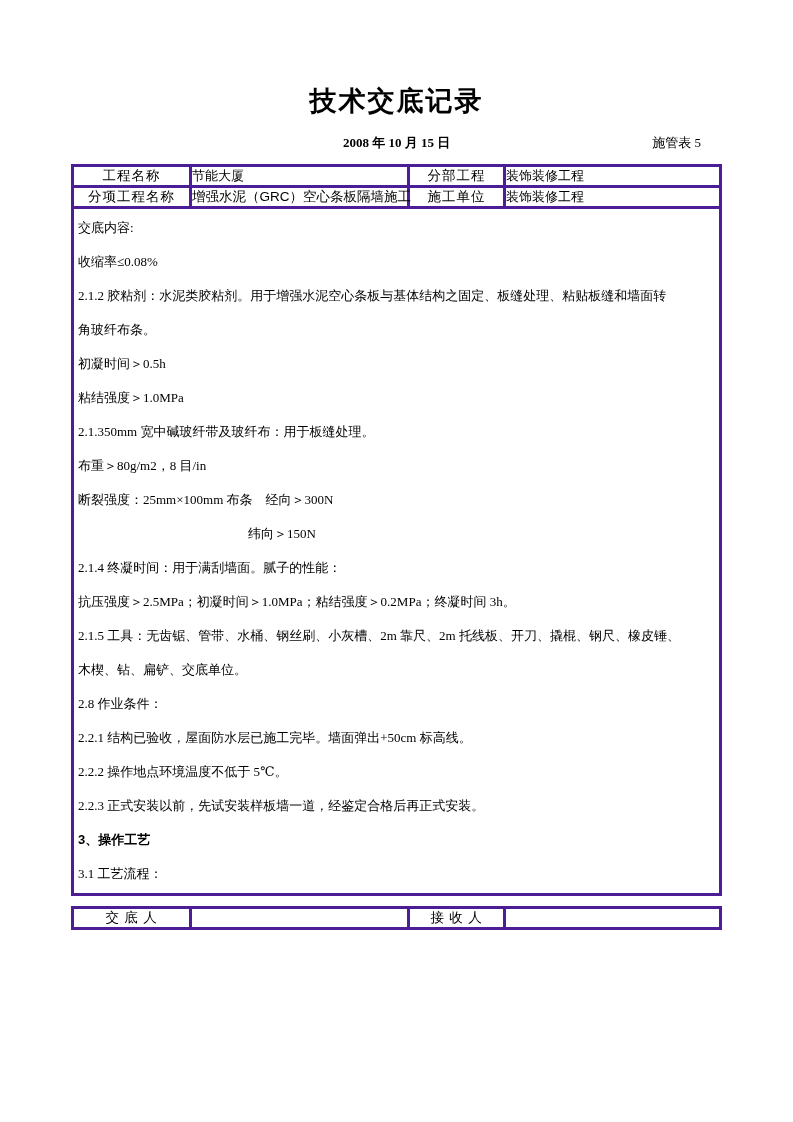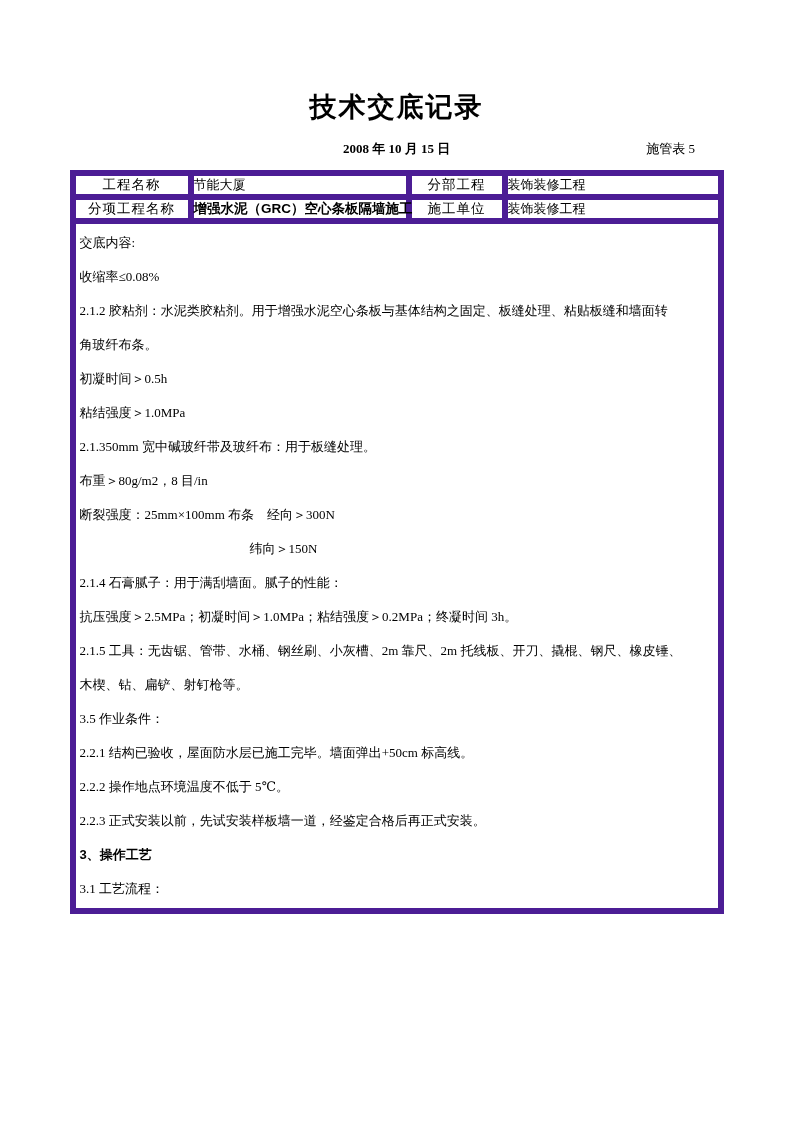--- a/index.html
+++ b/index.html
@@ -12,21 +12,21 @@
     height: 1122px;
     font-family: "Liberation Serif", "DejaVu Serif", serif;
     color: #000000;
     position: relative;
   }
   .page {
     position: relative;
     width: 793px;
     height: 1122px;
     box-sizing: border-box;
-    padding: 8px;
+    padding: 2px;
   }
   .doc-title {
     text-align: center;
     font-family: "Liberation Sans", sans-serif;
     font-weight: bold;
     font-size: 27px;
     letter-spacing: 2px;
     margin: 0;
     padding-top: 82px;
     line-height: 34px;
@@ -51,40 +51,40 @@
     top: 0;
     font-size: 13px;
   }
   table.main {
     border-collapse: collapse;
     margin: 10px auto 0 auto;
     width: 648px;
     table-layout: fixed;
   }
   table.main td {
-    border: 6px solid #4c1d95;
+    border: 3px solid #4c1d95;
     padding: 0;
     vertical-align: middle;
   }
   .cell-label {
     text-align: center;
     font-size: 13.5px;
     padding: 10px 4px;
     letter-spacing: 1px;
   }
   .cell-value {
     text-align: left;
     font-size: 13px;
     padding: 10px 4px;
   }
   .cell-value-bold {
     text-align: center;
     font-size: 13.5px;
     padding: 10px 2px;
-    font-weight: bold;
+    font-weight: normal;
     font-family: "Liberation Sans", sans-serif;
     white-space: nowrap;
   }
   .content-cell {
     padding: 8px 12px 12px 12px;
     font-size: 13px;
     line-height: 30px;
     text-align: left;
   }
   .content-cell p {
@@ -150,40 +150,46 @@
           <div id="content-lines">
               <p>收缩率≤0.08%</p>
               <p>2.1.2 胶粘剂：水泥类胶粘剂。用于增强水泥空心条板与基体结构之固定、板缝处理、粘贴板缝和墙面转</p>
               <p>角玻纤布条。</p>
               <p>初凝时间＞0.5h</p>
               <p>粘结强度＞1.0MPa</p>
               <p>2.1.350mm 宽中碱玻纤带及玻纤布：用于板缝处理。</p>
               <p>布重＞80g/m2，8 目/in</p>
               <p>断裂强度：25mm×100mm 布条    经向＞300N</p>
               <p class="indent">纬向＞150N</p>
-              <p>2.1.4 石膏腻子：用于满刮墙面。腻子的性能：</p>
+              <p>2.1.4 终凝时间：用于满刮墙面。腻子的性能：</p>
               <p>抗压强度＞2.5MPa；初凝时间＞1.0MPa；粘结强度＞0.2MPa；终凝时间 3h。</p>
               <p>2.1.5 工具：无齿锯、管带、水桶、钢丝刷、小灰槽、2m 靠尺、2m 托线板、开刀、撬棍、钢尺、橡皮锤、</p>
-              <p>木楔、钻、扁铲、射钉枪等。</p>
-              <p>3.5 作业条件：</p>
+              <p>木楔、钻、扁铲、交底单位。</p>
+              <p>2.8 作业条件：</p>
               <p>2.2.1 结构已验收，屋面防水层已施工完毕。墙面弹出+50cm 标高线。</p>
               <p>2.2.2 操作地点环境温度不低于 5℃。</p>
               <p>2.2.3 正式安装以前，先试安装样板墙一道，经鉴定合格后再正式安装。</p>
               <p class="bold">3、操作工艺</p>
               <p>3.1 工艺流程：</p>
             </div>
         </td>
       </tr>
     </tbody>
   </table>
 
   <table class="main">
     <colgroup>
       <col style="width:118px">
       <col style="width:218px">
       <col style="width:96px">
       <col style="width:216px">
     </colgroup>
     <tbody>
+      <tr>
+        <td class="sign-label">交 底 人</td>
+        <td class="sign-blank"></td>
+        <td class="sign-label">接 收 人</td>
+        <td class="sign-blank"></td>
+      </tr>
     </tbody>
   </table>
 
 </div>
 
 </body></html>

